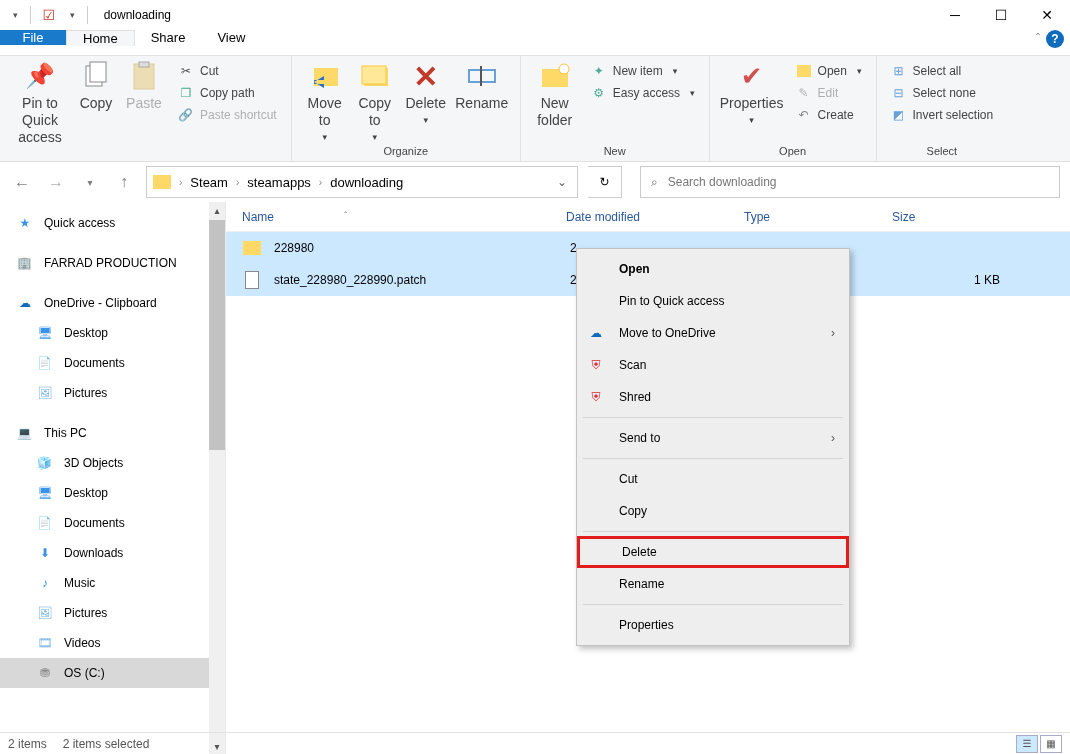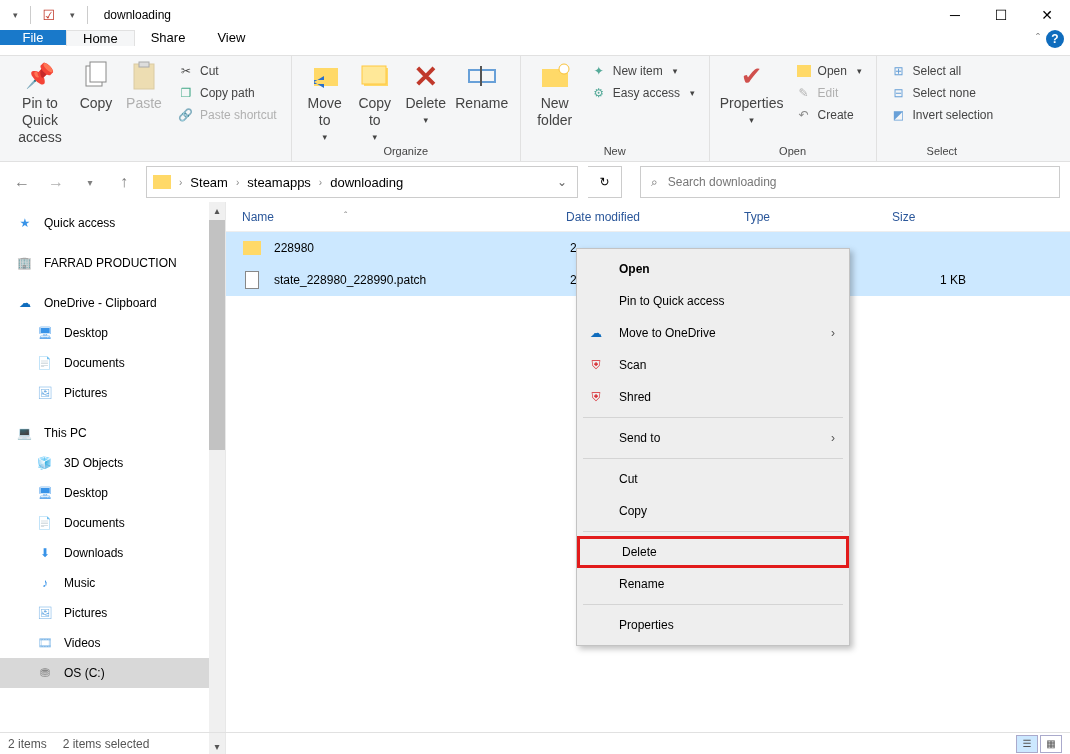--- a/index.html
+++ b/index.html
@@ -70,21 +70,21 @@
 .col-size { flex: 1; }
 .sort-ic { font-size: 10px; color: #888; margin-left: 60px; }
 .row { height: 32px; display: flex; align-items: center; padding-left: 16px; font-size: 14px; }
 .row.sel { background: #cce8ff; }
 .row .fic { width: 20px; height: 18px; margin-right: 12px; display: flex; align-items: center; justify-content: center; }
 .folder-ic { width: 18px; height: 14px; background: #ffd968; }
 .file-ic { width: 14px; height: 18px; background: #fff; border: 1px solid #888; position: relative; }
 .row .rname { width: 296px; }
 .row .rdate { width: 178px; overflow: hidden; }
 .row .rtype { width: 148px; }
-.row .rsize { flex: 1; text-align: right; padding-right: 104px; }
+.row .rsize { flex: 1; text-align: right; padding-right: 70px; }
 
 
 .ctx { position: absolute; left: 350px; top: 46px; width: 274px; background: #eeeeee; border: 1px solid #c3c3c3; box-shadow: 3px 3px 6px rgba(0,0,0,.25); padding: 4px 0; }
 .ctx-item { height: 32px; display: flex; align-items: center; padding-left: 42px; font-size: 13px; position: relative; }
 .ctx-item .cic { position: absolute; left: 10px; width: 18px; height: 18px; display: flex; align-items: center; justify-content: center; }
 .ctx-item .arr { margin-left: auto; margin-right: 14px; color: #555; font-size: 12px; }
 .ctx-sep { height: 1px; background: #d4d4d4; margin: 4px 6px; }
 .ctx-item.bold { font-weight: 600; }
 .ctx-hl { border: 3px solid #e21b1b; }
 

